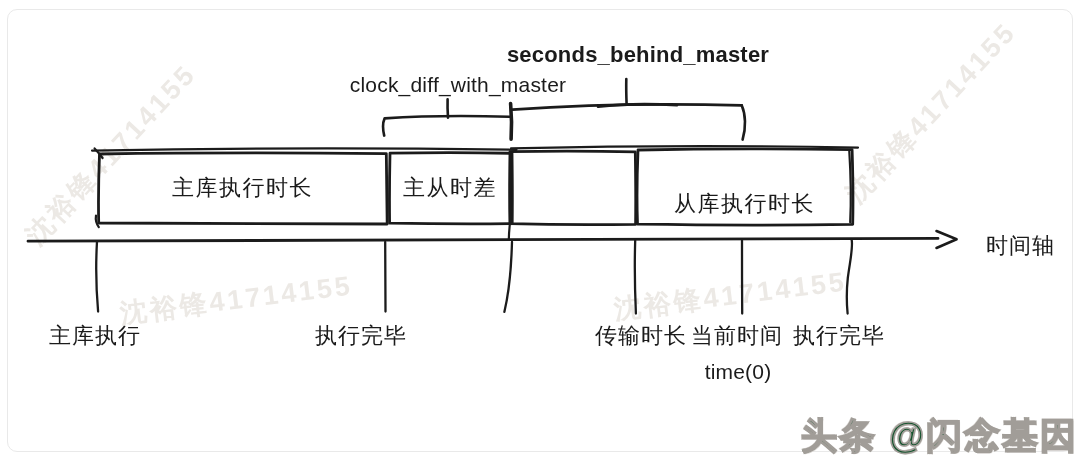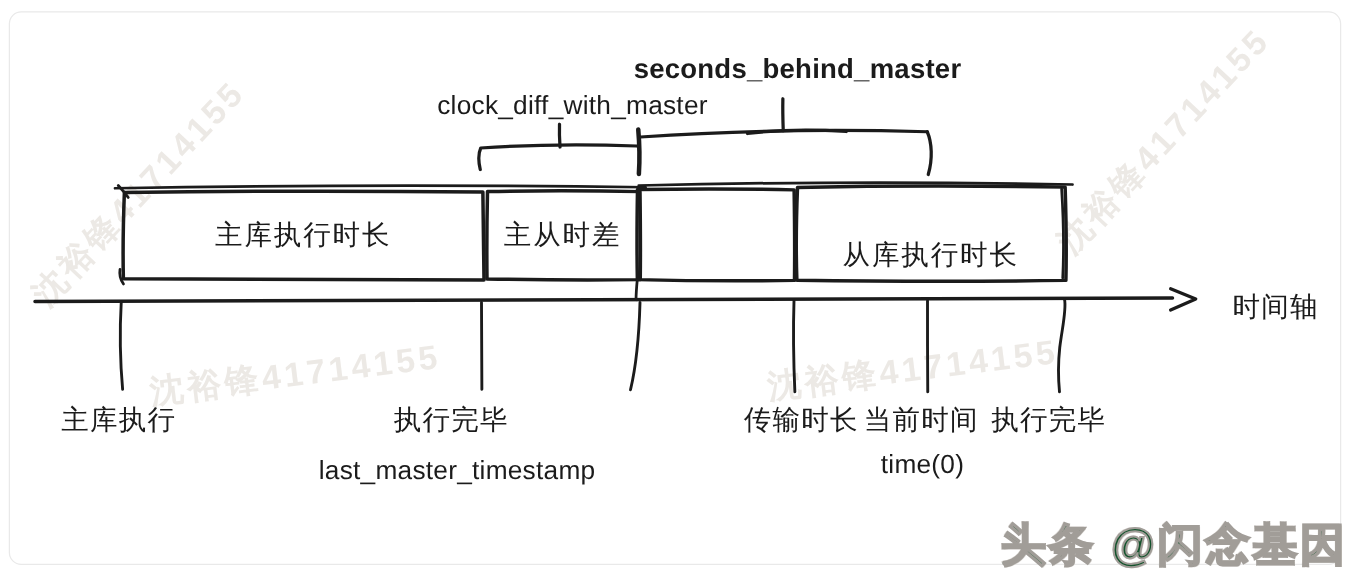--- a/index.html
+++ b/index.html
@@ -90,18 +90,17 @@
   <div class="lbl boxlbl" style="left:637px;top:166px;width:215px;height:76px;">从库执行时长</div>
 
   <div class="lbl cjk" style="left:986px;top:231px;">时间轴</div>
 
   <div class="lbl cjk center" style="left:40px;top:321px;width:110px;">主库执行</div>
   <div class="lbl cjk center" style="left:306px;top:321px;width:110px;">执行完毕</div>
   <div class="lbl cjk center" style="left:586px;top:321px;width:110px;">传输时长</div>
   <div class="lbl cjk center" style="left:682px;top:321px;width:110px;">当前时间</div>
   <div class="lbl cjk center" style="left:784px;top:321px;width:110px;">执行完毕</div>
 
-  <div class="lbl code center" style="left:255px;top:365px;width:220px;">last_master_timestamp</div>
   <div class="lbl code center" style="left:688px;top:360px;width:100px;">time(0)</div>
 
   <div class="wm-site">头条 @闪念基因</div>
 
 </div>
 
 </body></html>

